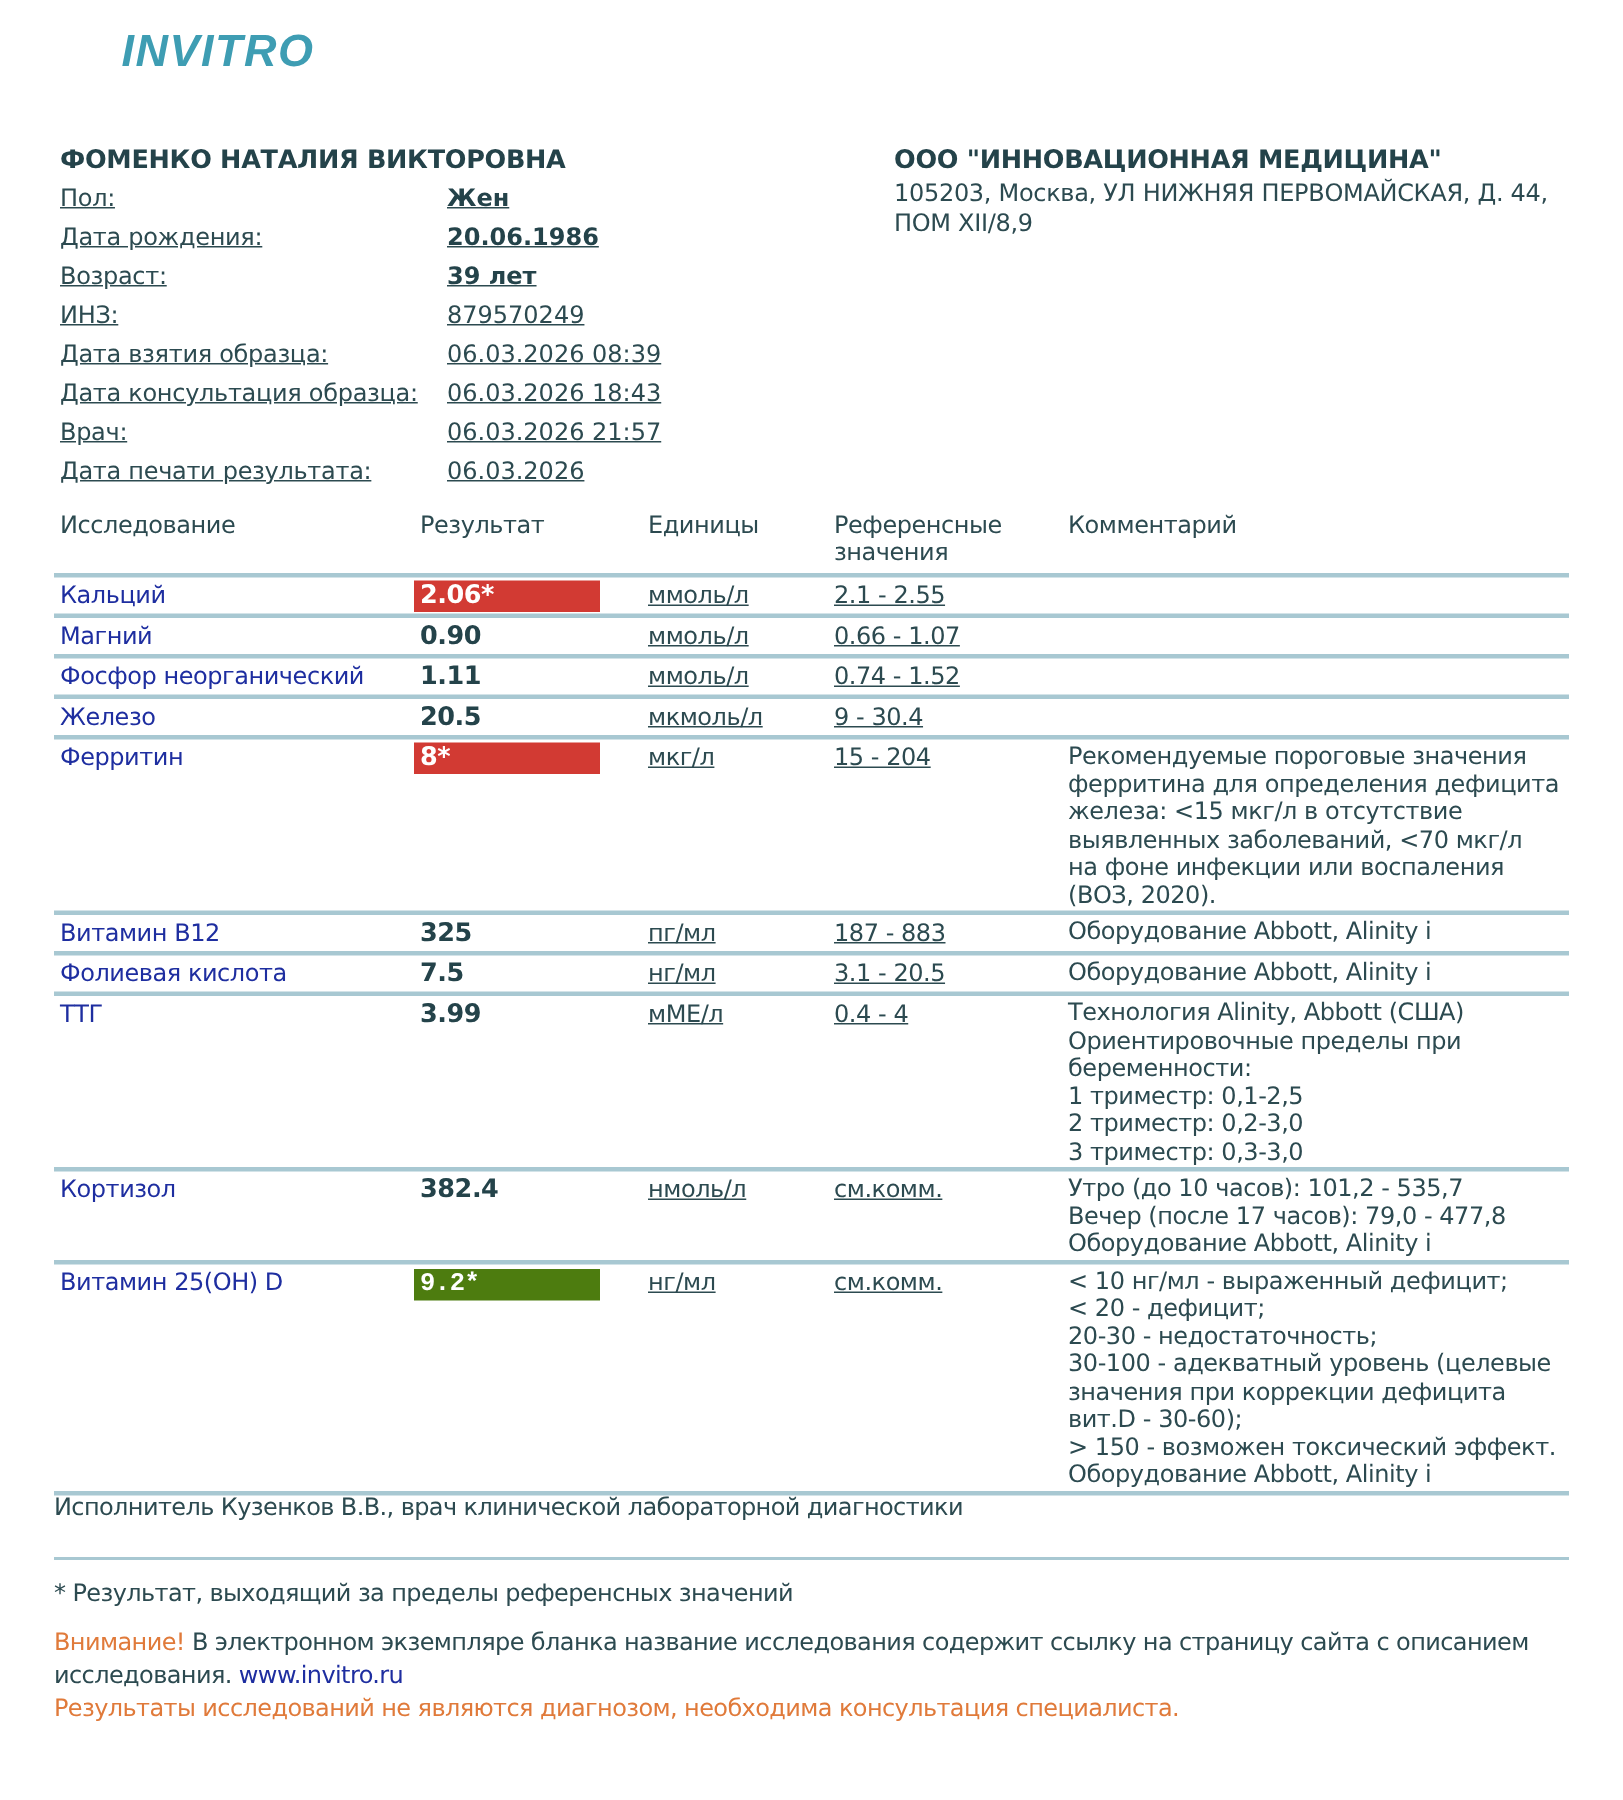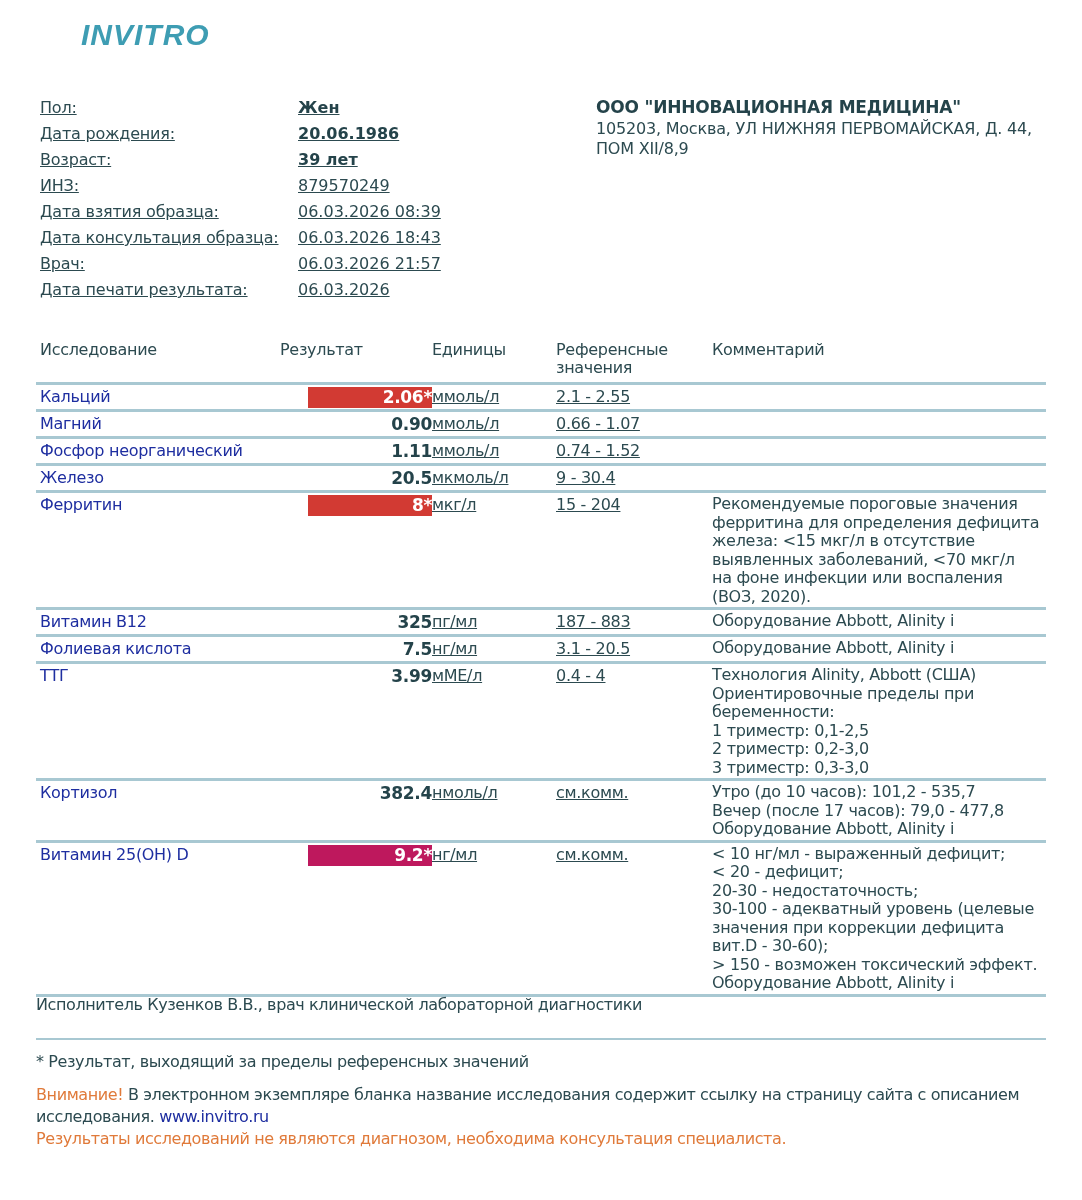--- a/index.html
+++ b/index.html
@@ -32,21 +32,21 @@
   .c1 { width: 240px; padding-left: 4px; }
   .c2 { width: 152px; }
   .c3 { width: 124px; }
   .c4 { width: 156px; }
   .c5 { flex: 1; }
   .trow {
     display: flex; border-top: 3px solid #a8c8d2; font-size: 16px; padding-top: 2px;
     min-height: 22px; letter-spacing: -0.3px;
   }
   .trow .c1 { color: #1e2ea0; line-height: 20px; }
-  .trow .c2 { line-height: 20px; font-weight: bold; font-size: 17px; color: #24434a; text-align: right; }
+  .trow .c2 { line-height: 20px; font-weight: bold; font-size: 17px; color: #24434a; }
   .trow .c3, .trow .c4 { line-height: 20px; color: #2c4a50; text-decoration: underline; }
   .trow .c5 { line-height: 18.5px; color: #2c4a50; font-size: 16px; padding-bottom: 1px; }
   .flag {
     display: inline-block; background: #d23a33; color: #ffffff; width: 124px;
     height: 21px; line-height: 21px; padding-left: 4px; box-sizing: border-box;
   }
   .trow .c2.has-flag { margin-left: -4px; width: 156px; }
   .table-end { border-top: 3px solid #a8c8d2; }
 
   .performer { position: absolute; left: 36px; top: 995px; font-size: 16px; color: #2c4a50; letter-spacing: -0.4px; }
@@ -55,20 +55,21 @@
   .notice { position: absolute; left: 36px; top: 1084px; width: 1020px; font-size: 16px; line-height: 22px; color: #2c4a50; letter-spacing: -0.4px; }
   .orange { color: #e07a3a; }
   .link { color: #1e2ea0; }
 </style>
 </head>
 <body>
 
 <div class="logo" style="color: rgb(62, 157, 179);">INVITRO</div>
 
 <div class="patient">
+  <div class="patient-name">ФОМЕНКО НАТАЛИЯ ВИКТОРОВНА</div>
   <div id="patient-fields">
       <div class="info-row">
         <div class="info-label">Пол:</div>
         <div class="info-value bold">Жен</div>
       </div>
       <div class="info-row">
         <div class="info-label">Дата рождения:</div>
         <div class="info-value bold">20.06.1986</div>
       </div>
       <div class="info-row">
@@ -196,21 +197,21 @@
         <div class="c3">нмоль/л</div>
         <div class="c4">см.комм.</div>
         <div class="c5">
           <div>Утро (до 10 часов): 101,2 - 535,7</div>
           <div>Вечер (после 17 часов): 79,0 - 477,8</div>
           <div>Оборудование Abbott, Alinity i</div>
         </div>
       </div>
       <div class="trow">
         <div class="c1">Витамин 25(ОН) D</div>
-        <div class="c2 has-flag"><span class="flag" style="background: #be185d;">9.2*</span></div>
+        <div class="c2 has-flag"><span class="flag" style="background: #4d7c0f; font-family: Liberation Mono, monospace;">9.2*</span></div>
         <div class="c3">нг/мл</div>
         <div class="c4">см.комм.</div>
         <div class="c5">
           <div>&lt; 10 нг/мл - выраженный дефицит;</div>
           <div>&lt; 20 - дефицит;</div>
           <div>20-30 - недостаточность;</div>
           <div>30-100 - адекватный уровень (целевые</div>
           <div>значения при коррекции дефицита</div>
           <div>вит.D - 30-60);</div>
           <div>&gt; 150 - возможен токсический эффект.</div>

